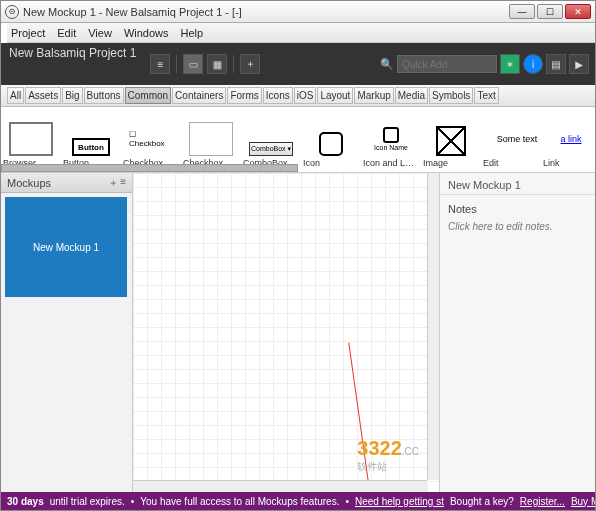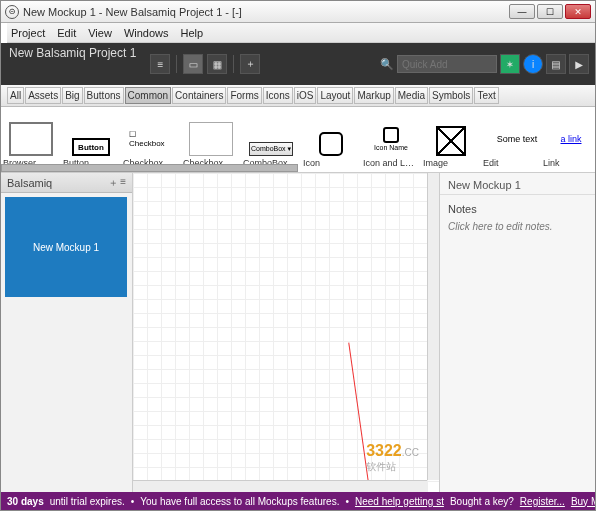--- a/index.html
+++ b/index.html
@@ -52,21 +52,21 @@
 .right-panel { width: 156px; background: #f6f6f6; border-left: 1px solid #ccc; display: flex; flex-direction: column; }
 .rp-title { padding: 6px 8px 3px; font-size: 11px; color: #555; border-bottom: 1px solid #ddd; }
 .rp-notes-label { padding: 8px 8px 2px; font-size: 11px; color: #444; }
 .rp-notes-hint { padding: 4px 8px; font-size: 10px; color: #777; font-style: italic; }
 
 .statusbar { height: 18px; background: #701a75; color: #fff; display: flex; align-items: center; font-size: 10px; padding: 0 6px; gap: 6px; white-space: nowrap; overflow: hidden; }
 .statusbar .bold { font-weight: bold; }
 .statusbar a { color: #fff; text-decoration: underline; }
 
 .watermark { position: absolute; right: 20px; bottom: 18px; font-size: 10px; color: #aaa; pointer-events: none; }
-.watermark .logo { font-size: 16px; color: #e8a020; font-weight: bold; }
+.watermark .logo { font-size: 20px; color: #e8a020; font-weight: bold; }
 
 .thumb-browser { border: 2px solid #777; }
 .thumb-browser::before { content: ""; display: block; height: 6px; background: #888; }
 .thumb-button { width: 38px !important; height: 18px !important; border: 2px solid #000; background: #fff; font-size: 8px; font-weight: bold; display: flex; align-items: center; justify-content: center; }
 .thumb-cbx { border: none !important; font-size: 8px; }
 .thumb-cbxg { border: 1px solid #aaa; font-size: 5px; line-height: 5px; padding: 1px; text-align: left; }
 .thumb-combo { width: 44px !important; height: 14px !important; border: 1px solid #333; background: linear-gradient(#fafafa,#ddd); font-size: 7px; }
 .thumb-icon { width: 24px !important; height: 24px !important; border: 2px solid #000; border-radius: 5px; }
 .thumb-iconlabel { display: flex; flex-direction: column; align-items: center; gap: 1px; border: none !important; }
 .thumb-image { width: 30px !important; height: 30px !important; border: 2px solid #000; background: linear-gradient(45deg, transparent 48%, #000 48%, #000 52%, transparent 52%), linear-gradient(-45deg, transparent 48%, #000 48%, #000 52%, transparent 52%); }
@@ -176,21 +176,21 @@
       <div class="gallery-item">
         <div class="gallery-thumb thumb-link">a link</div>
         <div class="gallery-label">Link</div>
       </div>
       <div class="gallery-scroll"></div>
   </div>
 
   <div class="main-area">
     <div class="left-panel">
       <div class="panel-head">
-        <span>Balsamiq</span>
+        <span>Mockups</span>
         <div class="panel-head-ctrls">
           <span>＋</span>
           <span>≡</span>
         </div>
       </div>
       <div class="mockup-tile">
         <span>New Mockup 1</span>
       </div>
     </div>
 

